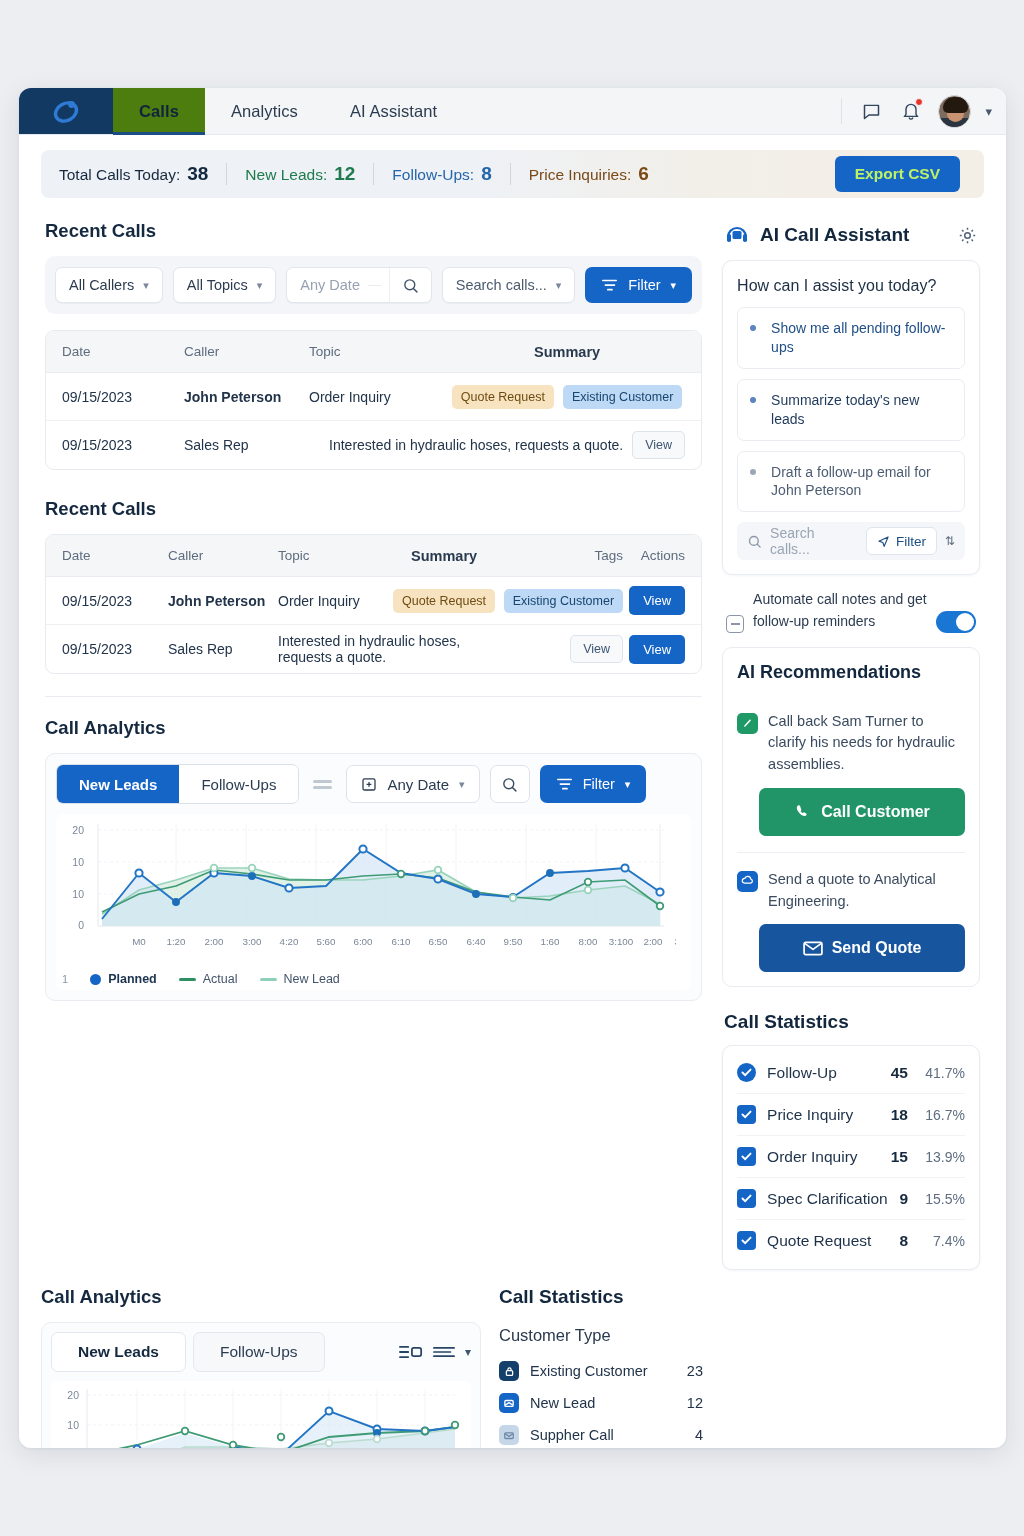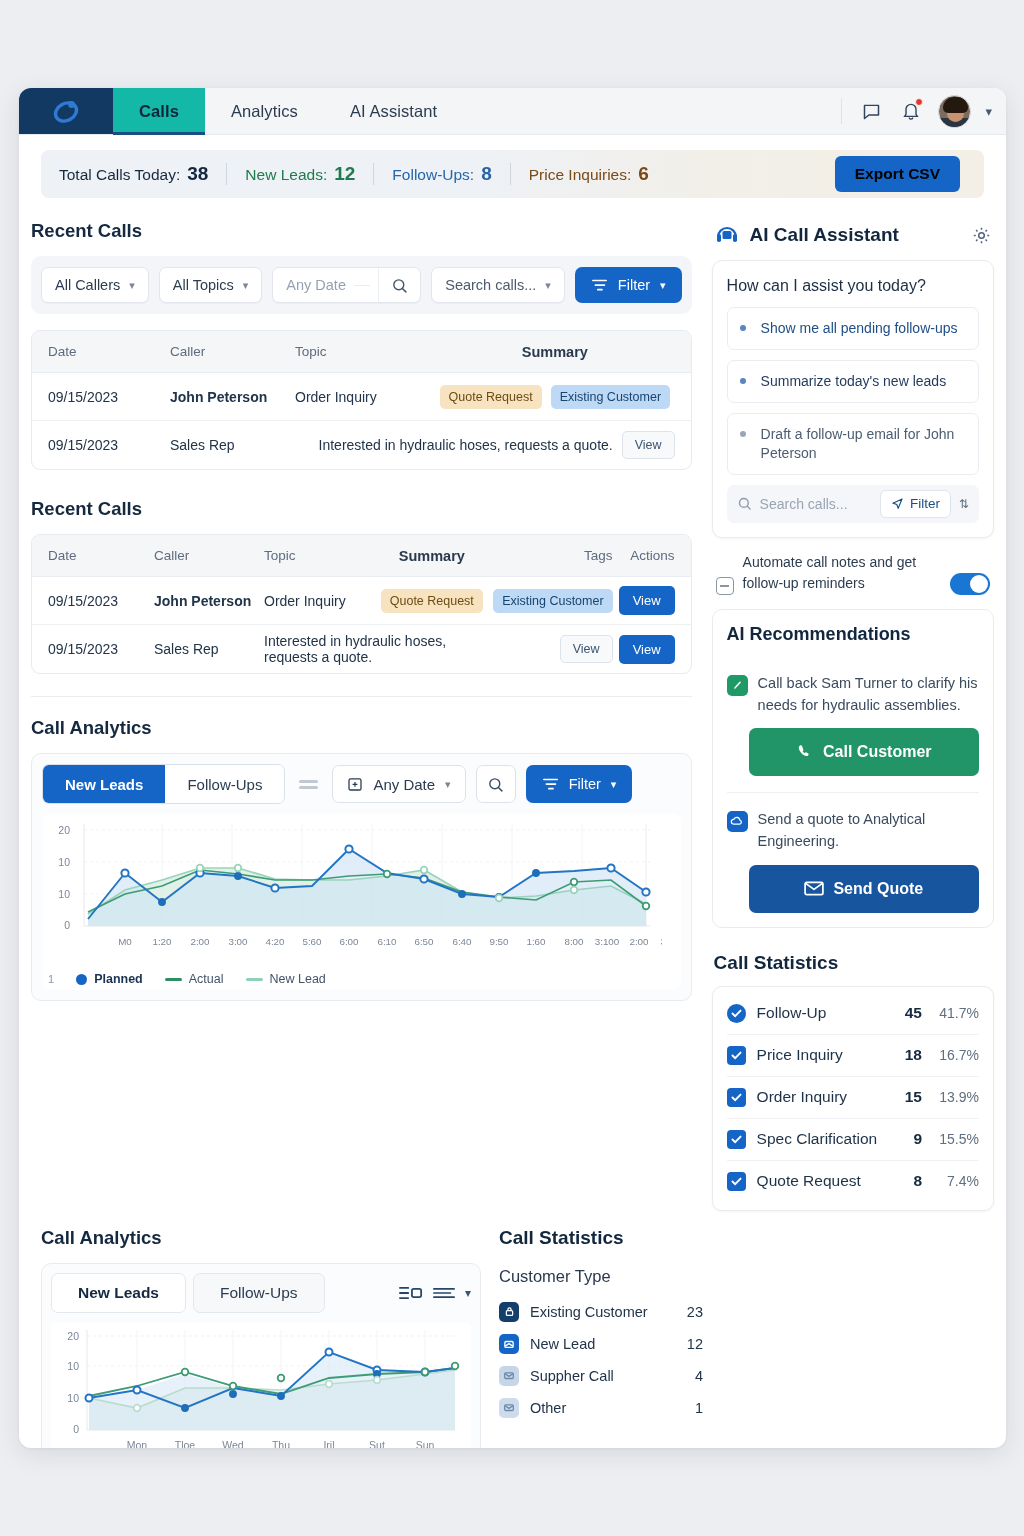--- a/index.html
+++ b/index.html
@@ -22,21 +22,21 @@
   .topbar { position: relative; height: 47px; background: #f3f5f7; border-bottom: 1px solid #e6e9ee; display: flex; align-items: stretch; }
   .logo-box { width: 94px; background: #113962; display: flex; align-items: center; justify-content: center; }
   .logo-mark { width: 30px; height: 30px; position: relative; }
   .logo-mark svg { display: block; }
   .tabs { display: flex; align-items: stretch; }
   .tab {
     display: flex; align-items: center; padding: 0 26px;
     font-size: 16.5px; color: #2c3c50; letter-spacing: .1px;
     position: relative; cursor: pointer; background: transparent;
   }
-  .tab.active { background: #14b8a6; color: #10253d; font-weight: bold; }
+  .tab.active { background: #4d7c0f; color: #10253d; font-weight: bold; }
   .tab.active:after { content: ""; position: absolute; left: 0; right: 0; bottom: -1px; height: 3px; background: #1b4e85; }
   .topbar-right { margin-left: auto; display: flex; align-items: center; gap: 14px; padding-right: 14px; }
   .tb-divider { width: 1px; height: 26px; background: #dfe3e9; margin-right: 2px; }
   .icon-btn { width: 26px; height: 26px; display: flex; align-items: center; justify-content: center; cursor: pointer; position: relative; color: #33455c; }
   .bell-dot { position: absolute; top: 0px; right: 1px; width: 8px; height: 8px; border-radius: 50%; background: #e8352b; border: 1.5px solid #f3f5f7; }
   .avatar { width: 33px; height: 33px; border-radius: 50%; overflow: hidden; background: #7d6b5e; position: relative; border: 1px solid #dcdfe5; }
   .avatar .hair { position: absolute; left: 4px; top: 1px; width: 25px; height: 16px; border-radius: 13px 13px 6px 6px; background: #24190f; }
   .avatar .face { position: absolute; left: 8px; top: 7px; width: 17px; height: 19px; border-radius: 9px 9px 10px 10px; background: #c99372; }
   .avatar .shoulders { position: absolute; left: 0; bottom: 0; width: 33px; height: 9px; background: #2b3542; }
   .caret { color: #4a5a6e; font-size: 13px; }
@@ -50,28 +50,28 @@
   }
   .stat { display: flex; align-items: baseline; gap: 7px; padding: 0 18px 0 0; font-size: 15.5px; }
   .stat .lbl { color: #2d3b4d; }
   .stat .num { font-size: 19px; font-weight: bold; }
   .s1 .lbl { color: #17293f; } .s1 .num { color: #12283f; }
   .s2 .lbl, .s2 .num { color: #1f7a4d; }
   .s3 .lbl, .s3 .num { color: #2566a8; }
   .s4 .lbl, .s4 .num { color: #7a4a17; }
   .vr { width: 1px; height: 22px; background: #cfd6de; margin-right: 18px; }
   .export-btn {
-    margin-left: auto; background: #1565c7; color: #000000; border: none; border-radius: 6px;
+    margin-left: auto; background: #1565c7; color: #bef264; border: none; border-radius: 6px;
     height: 36px; padding: 0 20px; font-size: 15.5px; font-weight: bold; cursor: pointer;
     font-family: "Liberation Sans", sans-serif;
   }
 
   
   .section-title { font-size: 18.5px; font-weight: bold; color: #14293f; }
-  .body { display: flex; padding: 0 12px; }
+  .body { display: flex; padding: 0 26px; }
   .col-left { width: 662px; }
   .col-right { width: 283px; margin-left: 20px; }
 
   
   .toolbar {
     background: #f3f5f8; border-radius: 10px; padding: 11px 10px;
     display: flex; align-items: center; gap: 10px;
   }
   .pill {
     background: #fff; border: 1px solid #e2e6ec; border-radius: 7px; height: 36px;

